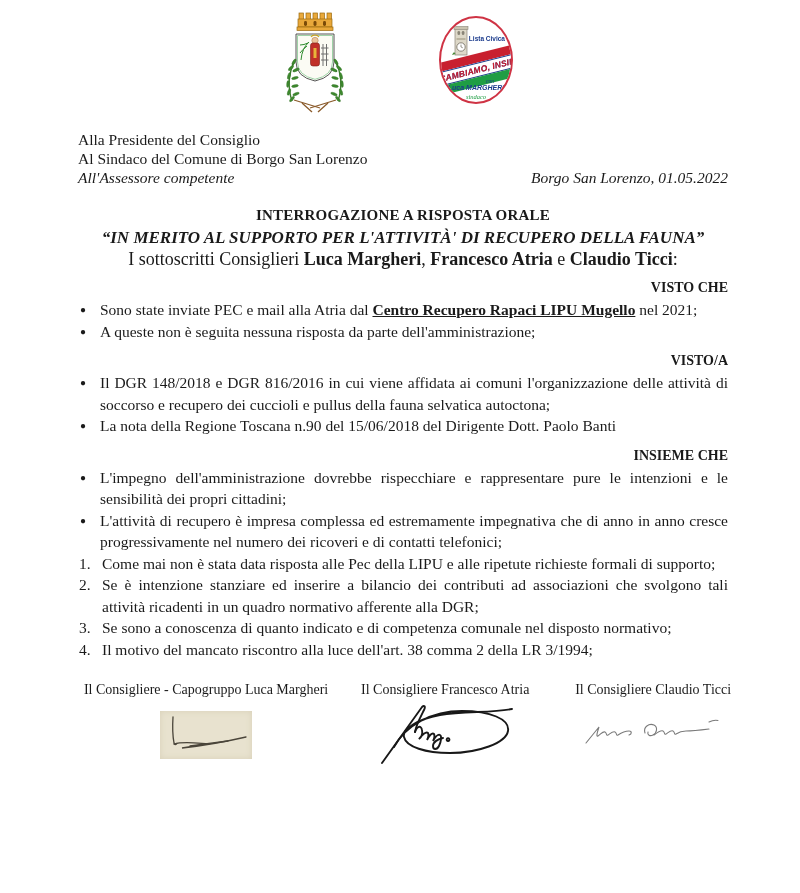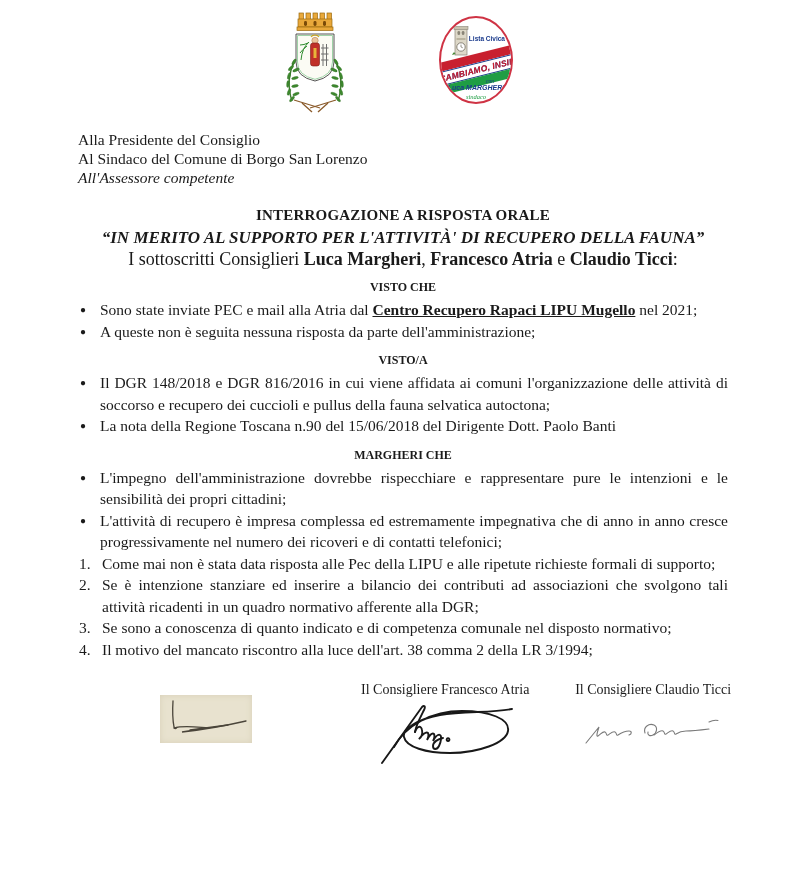--- a/index.html
+++ b/index.html
@@ -49,21 +49,21 @@
   
   .recipients { margin:12px 72px 6px 78px; font-size:15.5px; line-height:19px; }
   .line3row { display:flex; justify-content:space-between;font-style:italic; }
   
   .titleblock { margin:17px 72px 0 78px; text-align:center; }
   .t1 { font-size:15px; font-weight:bold; line-height:22px; letter-spacing:0.2px; }
   .t2 { font-size:17px; font-weight:bold; font-style:italic; line-height:24px; }
   .t3 { font-size:18px; line-height:19px; }
   
   .sec { margin:0 72px 0 78px; }
-  .sec .h { text-align:center; font-weight:bold; font-size:12px; line-height:21px; margin-top:8px; margin-bottom:1px; }
+  .sec .h { text-align:right; font-weight:bold; font-size:14px; line-height:21px; margin-top:8px; margin-bottom:1px; }
   .bullet, .numitem { display:flex; font-size:15.5px; line-height:21.5px; }
   .bullet .dot { width:22px; flex:0 0 22px; font-size:10px; line-height:21.5px; padding-left:2px; }
   .numitem .n { width:24px; flex:0 0 24px; padding-left:1px; }
   .bt { flex:1; text-align:justify; }
   .u { text-decoration:underline;margin-top:28px; }
   
   .sigrow { display:flex; margin:22px 60px 0 78px; }
   .sigcol { display:flex; flex-direction:column; align-items:center; }
   .sigcol.c1 { width:280px; }
   .sigcol.c2 { width:210px; margin-left:15px; }
@@ -179,20 +179,21 @@
         <div class="civic-sindaco">sindaco</div>
       </div>
     </div>
   </div>
 
   <div class="recipients">
     <div>Alla Presidente del Consiglio</div>
     <div>Al Sindaco del Comune di Borgo San Lorenzo</div>
     <div class="line3row">
       <div>All'Assessore competente</div>
+      <div>Borgo San Lorenzo, 01.05.2022</div>
     </div>
   </div>
 
   <div class="titleblock">
     <div class="t1">INTERROGAZIONE A RISPOSTA ORALE</div>
     <div class="t2">“IN MERITO AL SUPPORTO PER L'ATTIVITÀ' DI RECUPERO DELLA FAUNA”</div>
     <div class="t3"><span>I sottoscritti Consiglieri </span><b>Luca Margheri</b><span>, </span><b>Francesco Atria</b><span> e </span><b>Claudio Ticci</b><span>:</span></div>
   </div>
 
   <div class="sec">
@@ -213,21 +214,21 @@
       <span class="dot">●</span>
       <div class="bt">Il DGR 148/2018 e DGR 816/2016 in cui viene affidata ai comuni l'organizzazione delle attività di soccorso e recupero dei cuccioli e pullus della fauna selvatica autoctona;</div>
     </div>
     <div class="bullet">
       <span class="dot">●</span>
       <div class="bt">La nota della Regione Toscana n.90 del 15/06/2018 del Dirigente Dott. Paolo Banti</div>
     </div>
   </div>
 
   <div class="sec">
-    <div class="h">MARGHERI CHE</div>
+    <div class="h">INSIEME CHE</div>
     <div class="bullet">
       <span class="dot">●</span>
       <div class="bt">L'impegno dell'amministrazione dovrebbe rispecchiare e rappresentare pure le intenzioni e le sensibilità  dei propri cittadini;</div>
     </div>
     <div class="bullet">
       <span class="dot">●</span>
       <div class="bt">L'attività di recupero è impresa complessa ed estremamente impegnativa che di anno in anno cresce progressivamente nel numero dei ricoveri e di contatti telefonici;</div>
     </div>
   </div>
 
@@ -245,20 +246,21 @@
       <div class="bt">Se sono a conoscenza di quanto indicato e di competenza comunale nel disposto normativo;</div>
     </div>
     <div class="numitem">
       <span class="n">4.</span>
       <div class="bt">Il motivo del mancato  riscontro alla luce dell'art. 38 comma 2 della LR 3/1994;</div>
     </div>
   </div>
 
   <div class="sigrow">
     <div class="sigcol c1">
+      <div class="cap">Il Consigliere - Capogruppo Luca Margheri</div>
       <div class="sigbox beige">
         <svg width="92" height="48" viewBox="0 0 92 48">
           <g fill="none" stroke="#4a453a" stroke-width="1.3" stroke-linecap="round">
             <path d="M13 6 C12.5 14 12.5 24 14 32 C14.5 34 16 34 17 32.5"></path>
             <path d="M14 33 C24 30 36 32 48 33 C38 34.5 28 36 22 37 C36 35.5 60 32 86 26"></path>
             <path d="M30 35 C42 33.5 56 31.5 68 30"></path>
           </g>
         </svg>
       </div>
     </div>

